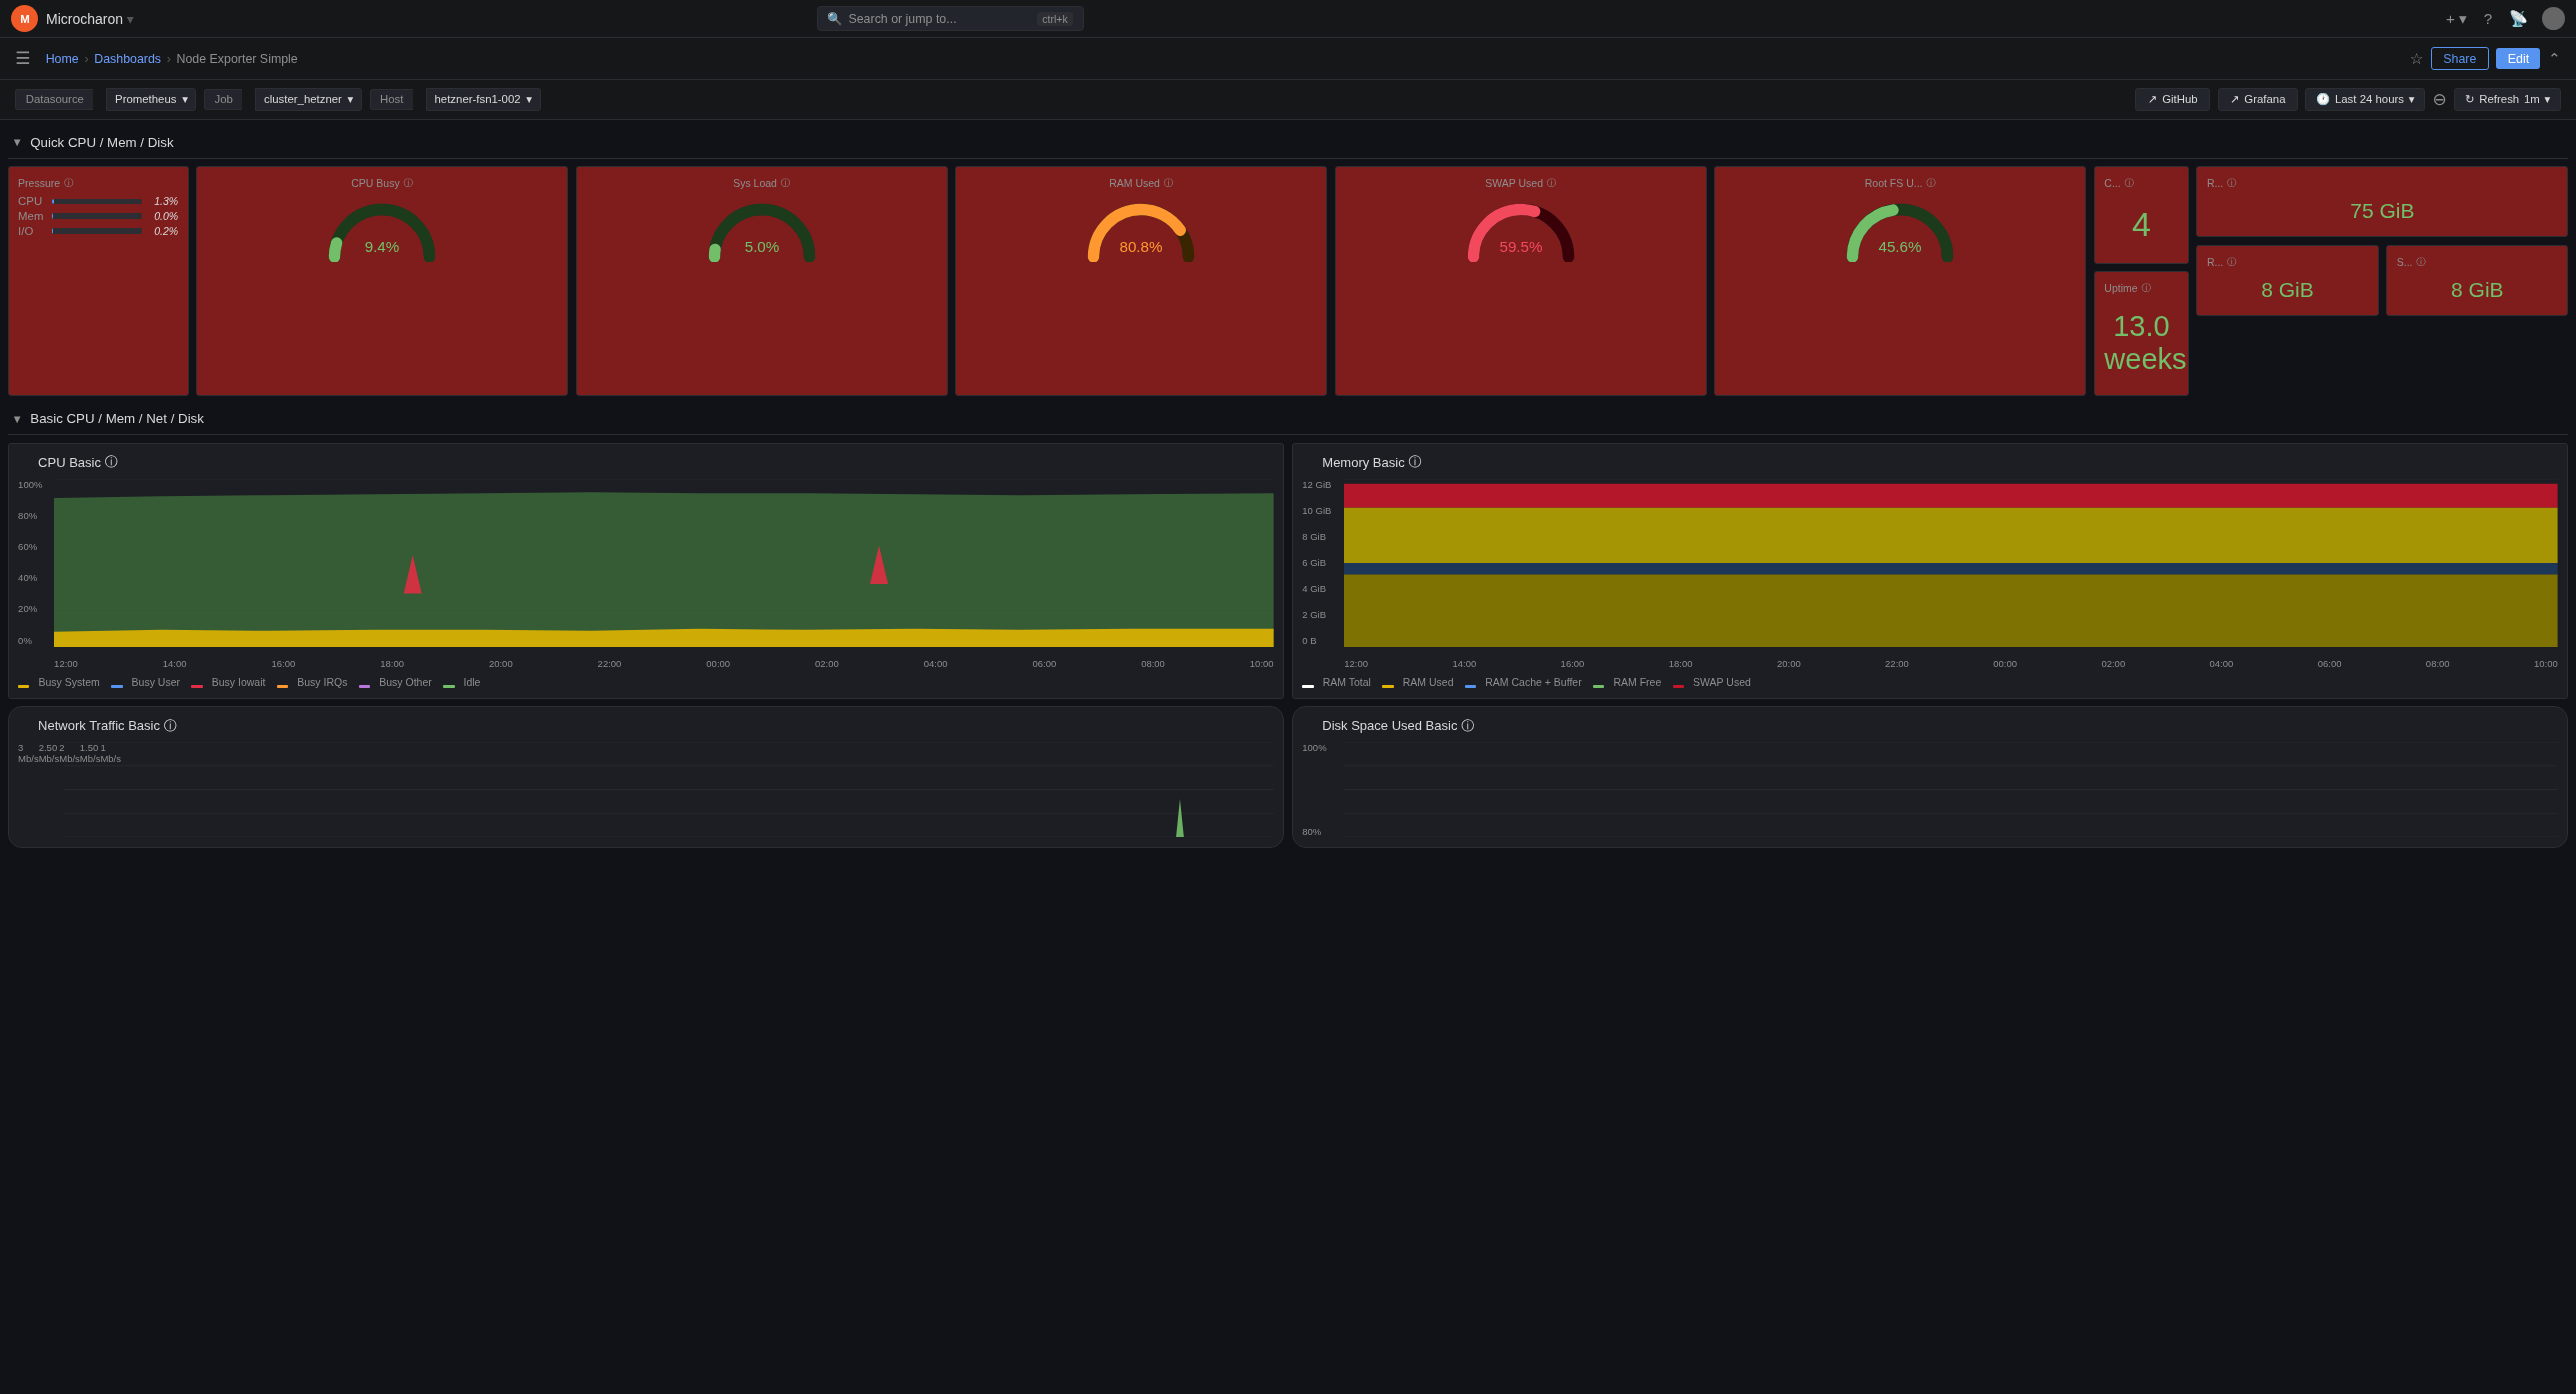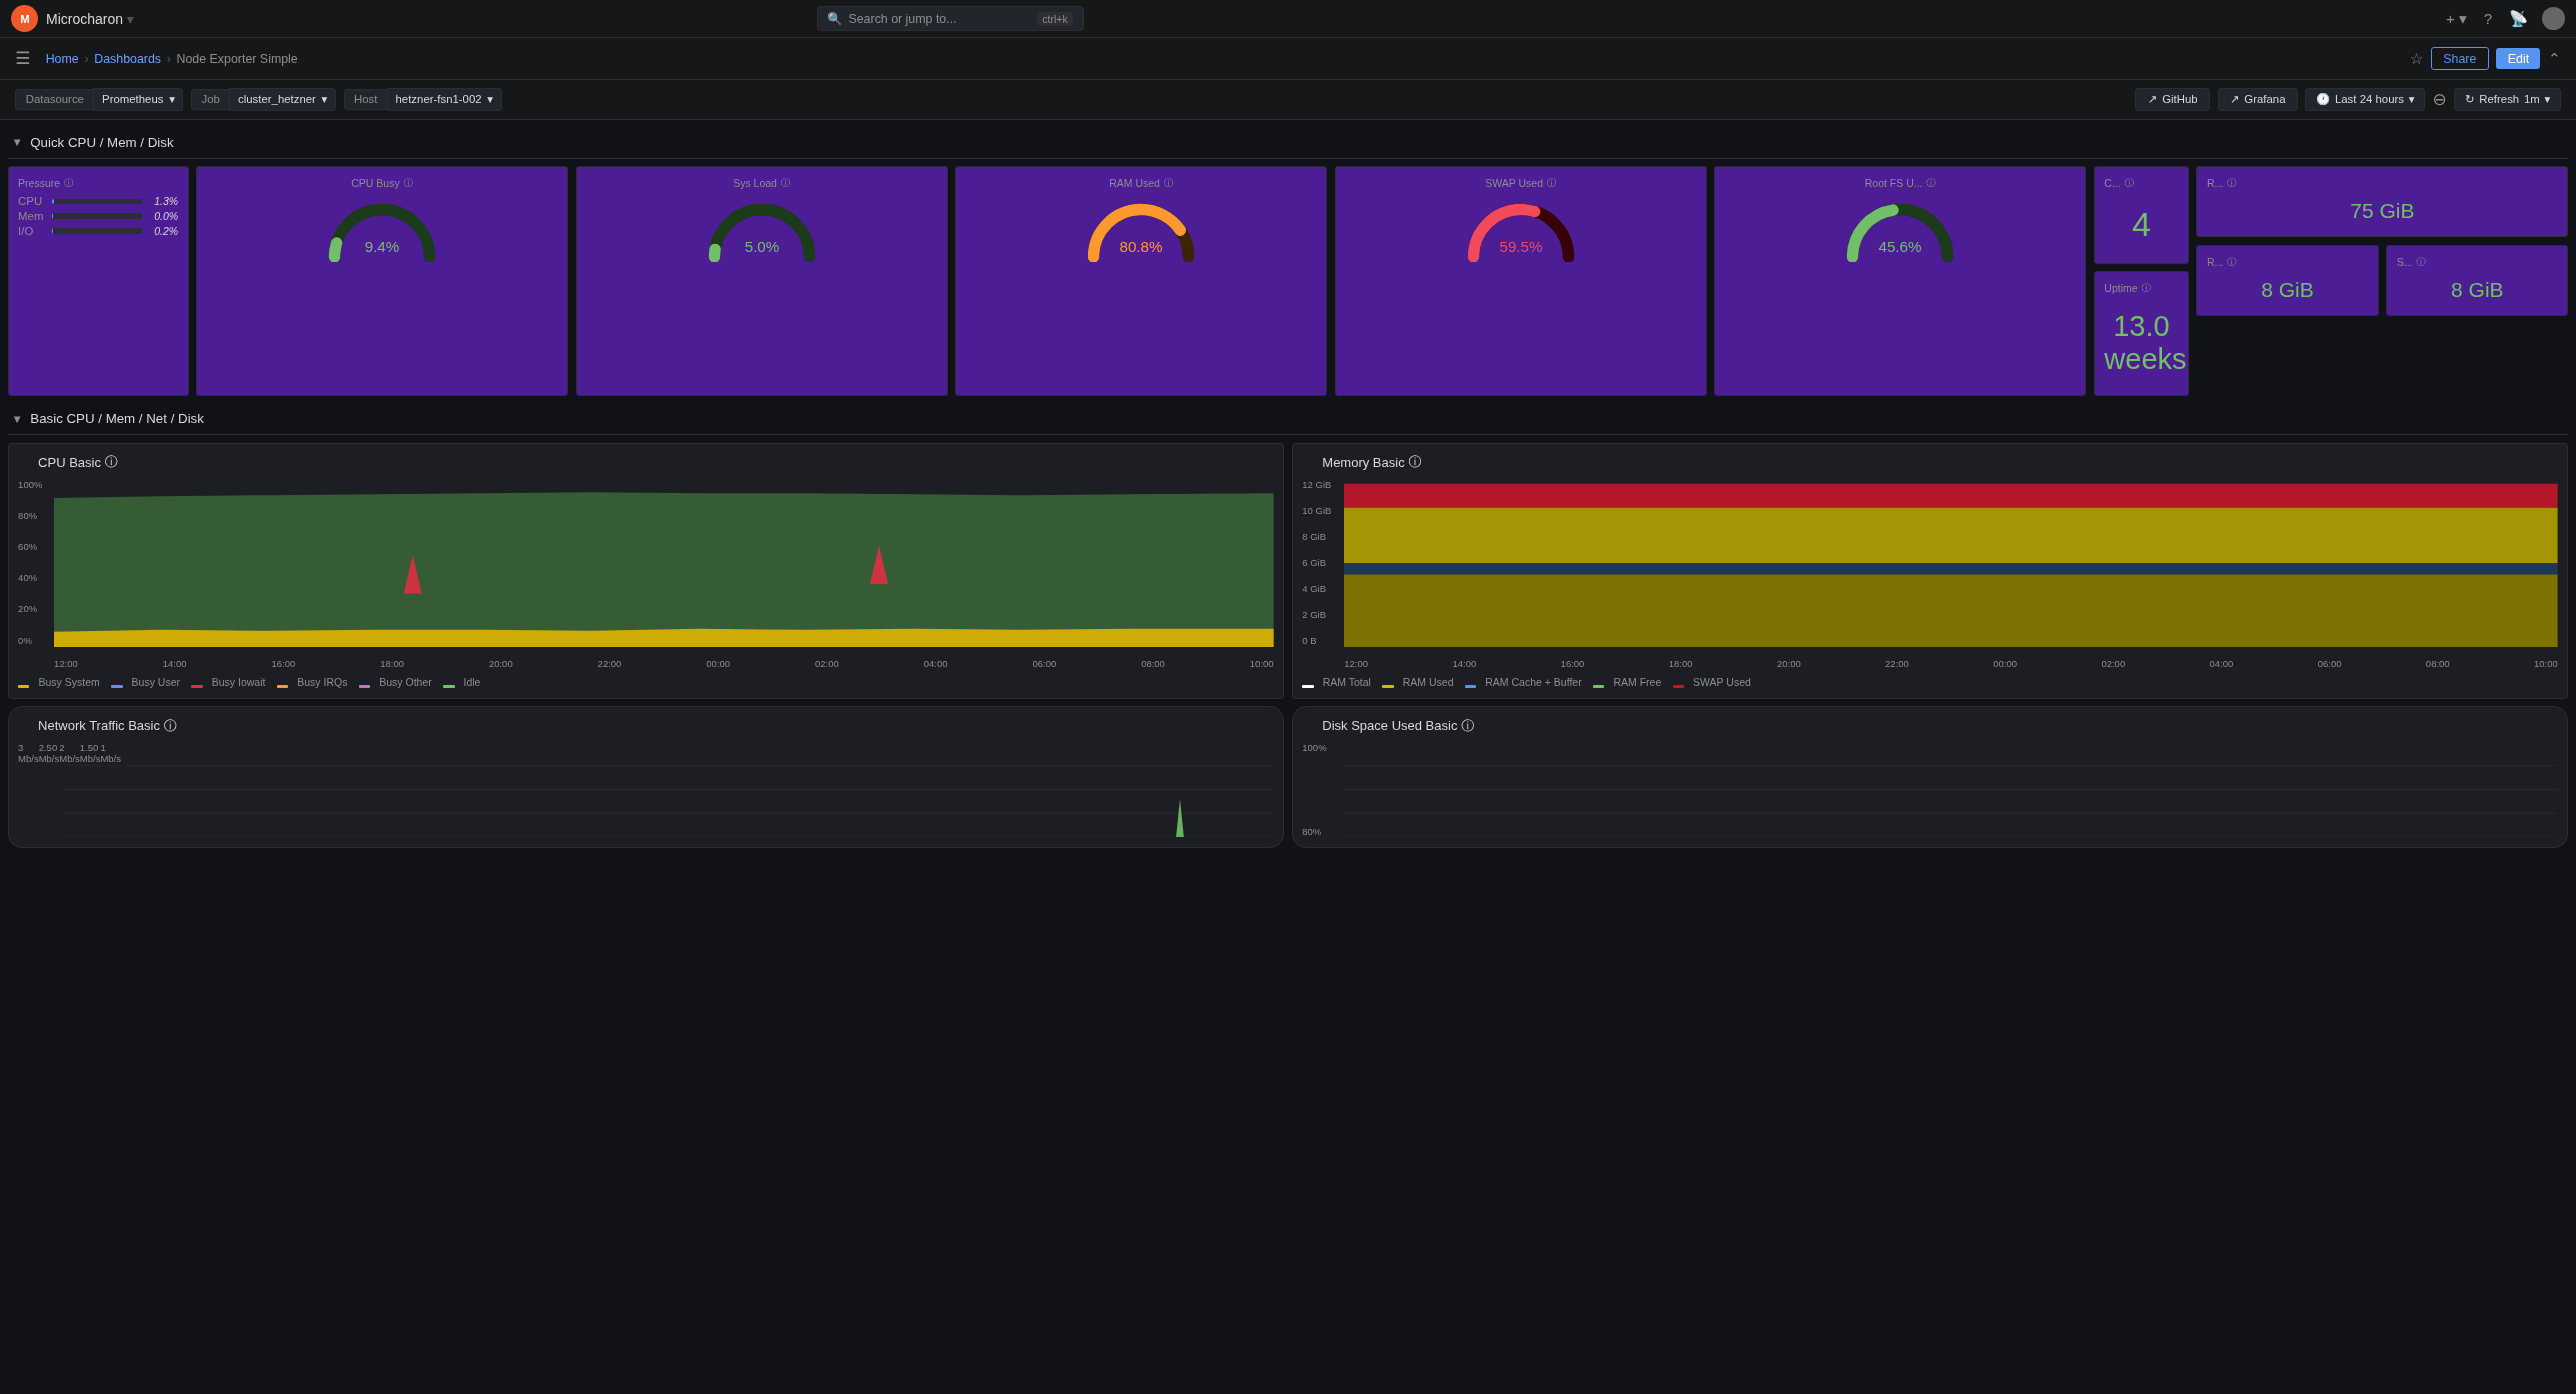--- a/index.html
+++ b/index.html
@@ -21,36 +21,36 @@
     .breadcrumb a { color: #6e9fff; text-decoration: none; }
     .breadcrumb-sep { color: #555; }
     .breadcrumb-actions { margin-left: auto; display: flex; align-items: center; gap: 7.6px; }
     .btn-share { background: transparent; border: 1px solid #5794f2; color: #5794f2; border-radius: 2.9px; padding: 3.8px 11.4px; cursor: pointer; font-size: 12.4px; }
     .btn-edit { background: #5794f2; border: none; color: white; border-radius: 2.9px; padding: 3.8px 11.4px; cursor: pointer; font-size: 12.4px; }
     .star-btn { background: none; border: none; color: #8e8e8e; cursor: pointer; font-size: 15.2px; }
     .expand-btn { background: none; border: none; color: #8e8e8e; cursor: pointer; font-size: 15.2px; }
 
     
     .toolbar { background: #161719; padding: 7.6px 15.2px; display: flex; align-items: center; gap: 7.6px; border-bottom: 1px solid #2c2e33; flex-wrap: wrap; }
-    .filter-group { display: flex; align-items: center; gap: 0; }
+    .filter-group { display: flex; align-items: center; gap: 13px; }
     .filter-label { background: #22252b; border: 1px solid #2c2e33; border-right: none; padding: 3.8px 9.5px; color: #8e8e8e; font-size: 11.4px; border-radius: 2.9px 0 0 2.9px; }
     .filter-select { background: #22252b; border: 1px solid #2c2e33; padding: 3.8px 7.6px; color: #d8d9da; font-size: 11.4px; border-radius: 0 2.9px 2.9px 0; cursor: pointer; display: flex; align-items: center; gap: 5.7px; }
     .toolbar-right { margin-left: auto; display: flex; align-items: center; gap: 7.6px; }
     .btn-github, .btn-grafana { background: #22252b; border: 1px solid #2c2e33; color: #d8d9da; border-radius: 2.9px; padding: 3.8px 11.4px; cursor: pointer; font-size: 11.4px; display: flex; align-items: center; gap: 4.8px; }
     .time-range { background: #22252b; border: 1px solid #2c2e33; color: #d8d9da; border-radius: 2.9px; padding: 3.8px 9.5px; cursor: pointer; font-size: 11.4px; display: flex; align-items: center; gap: 4.8px; }
     .zoom-btn { background: none; border: none; color: #8e8e8e; cursor: pointer; font-size: 15.2px; }
     .refresh-btn { background: #22252b; border: 1px solid #2c2e33; color: #d8d9da; border-radius: 2.9px; padding: 3.8px 9.5px; cursor: pointer; font-size: 11.4px; display: flex; align-items: center; gap: 4.8px; }
 
     
     .dashboard { padding: 7.6px 7.6px; }
     
     
     .section-header { display: flex; align-items: center; gap: 7.6px; padding: 7.6px 3.8px; color: #d8d9da; font-size: 13.3px; font-weight: 500; cursor: pointer; border-bottom: 1px solid #2c2e33; margin-bottom: 7.6px; }
     .section-header .collapse-icon { color: #8e8e8e; font-size: 11.4px; }
-    .stat-panel { background: #4c1d95; border: 1px solid #2c2e33; border-radius: 2.9px; padding: 9.5px; }
+    .stat-panel { background: #7f1d1d; border: 1px solid #2c2e33; border-radius: 2.9px; padding: 9.5px; }
     .stat-panel-title { font-size: 10.5px; color: #8e8e8e; margin-bottom: 5.7px; display: flex; align-items: center; gap: 3.8px; }
     .stat-panel-title .info-icon { color: #8e8e8e; font-size: 9.5px; }
     .pressure-row { display: flex; align-items: center; gap: 5.7px; margin: 2.9px 0; font-size: 11.4px; }
     .pressure-label { color: #8e8e8e; width: 28.6px; }
     .pressure-bar-wrap { flex: 1; height: 5.7px; background: #2c2e33; border-radius: 1.9px; overflow: hidden; }
     .pressure-bar { height: 100%; background: #5794f2; border-radius: 1.9px; }
     .pressure-val { color: #d8d9da; width: 30.5px; text-align: right; font-size: 10.5px; font-style: italic; }
 
     
     .gauge-panel { display: flex; flex-direction: column; align-items: center; }

